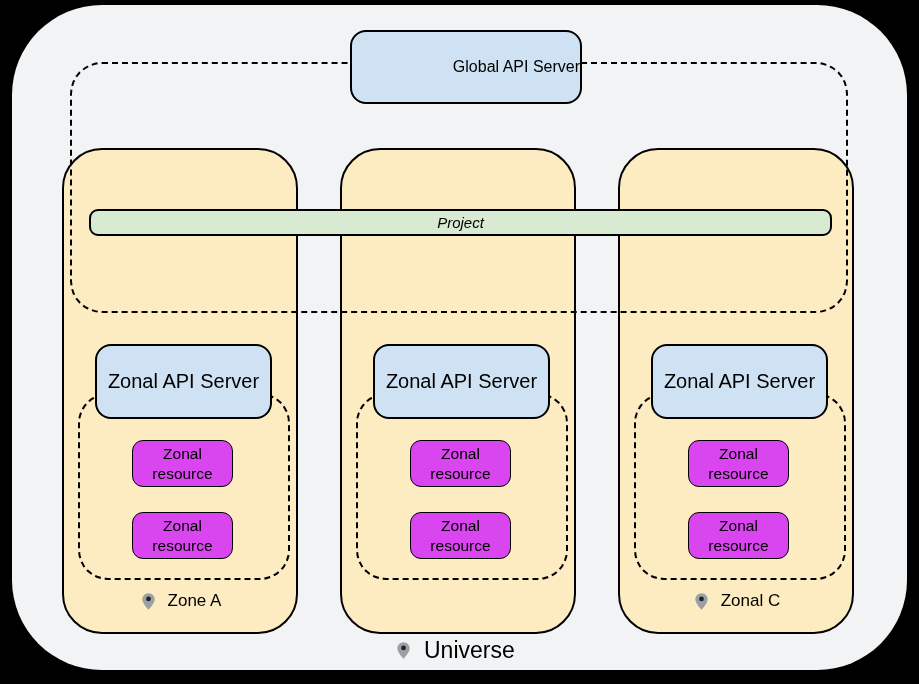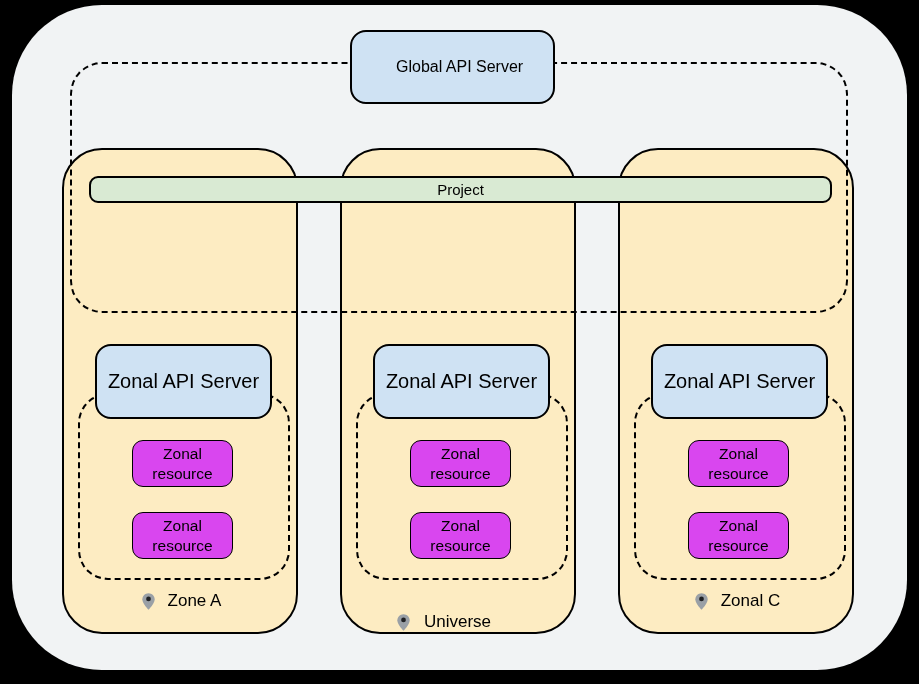--- a/index.html
+++ b/index.html
@@ -54,36 +54,35 @@
     left: 89px;
     width: 743px; height: 27px;
     background: #d9ead3;
     border: 2px solid #000000;
     border-radius: 9px;
     box-sizing: border-box;
     z-index: 4;
     display: flex; align-items: center; justify-content: center;
     font-size: 15px;
   }
-  .bar-project { top: 176px; }
+  .bar-project { top: 209px; font-style: italic; }
   .bar-global-resource { top: 250px; }
 
   
   .global-api-box {
     position: absolute;
     left: 350px; top: 30px;
-    width: 205px; height: 74px;
+    width: 232px; height: 74px;
     background: #cfe2f3;
     border: 2px solid #000000;
     border-radius: 16px;
     box-sizing: border-box;
     z-index: 5;
-    display: flex; align-items: center; justify-content: flex-start;
+    display: flex; align-items: center; justify-content: flex-end;
     font-size: 16px;
-    padding-left: 44px;
   }
 
   
   .zonal-dashed {
     position: absolute;
     left: 14px; top: 243px;
     width: 212px; height: 187px;
     border: 2px dashed #000000;
     border-radius: 30px;
     box-sizing: border-box;
@@ -125,26 +124,26 @@
     display: flex; align-items: center; justify-content: center;
     gap: 10px;
     z-index: 2;
     font-size: 17px;
   }
   
   .zone .zone-label-row { top: 438px; }
 
   .universe-label-row {
     position: absolute;
-    left: 394px; top: 608px;
+    left: 394px; top: 636px;
     height: 28px;
     display: flex; align-items: center; justify-content: flex-start;
     gap: 11px;
     z-index: 2;
-    font-size: 17px;
+    font-size: 23px;
     text-align: center;
   }
 
   .pin-icon { width: 19px; height: 23px; flex: 0 0 auto; }
   .label-text { white-space: nowrap; }
 </style>
 </head>
 <body>
 
 <div id="stage">

